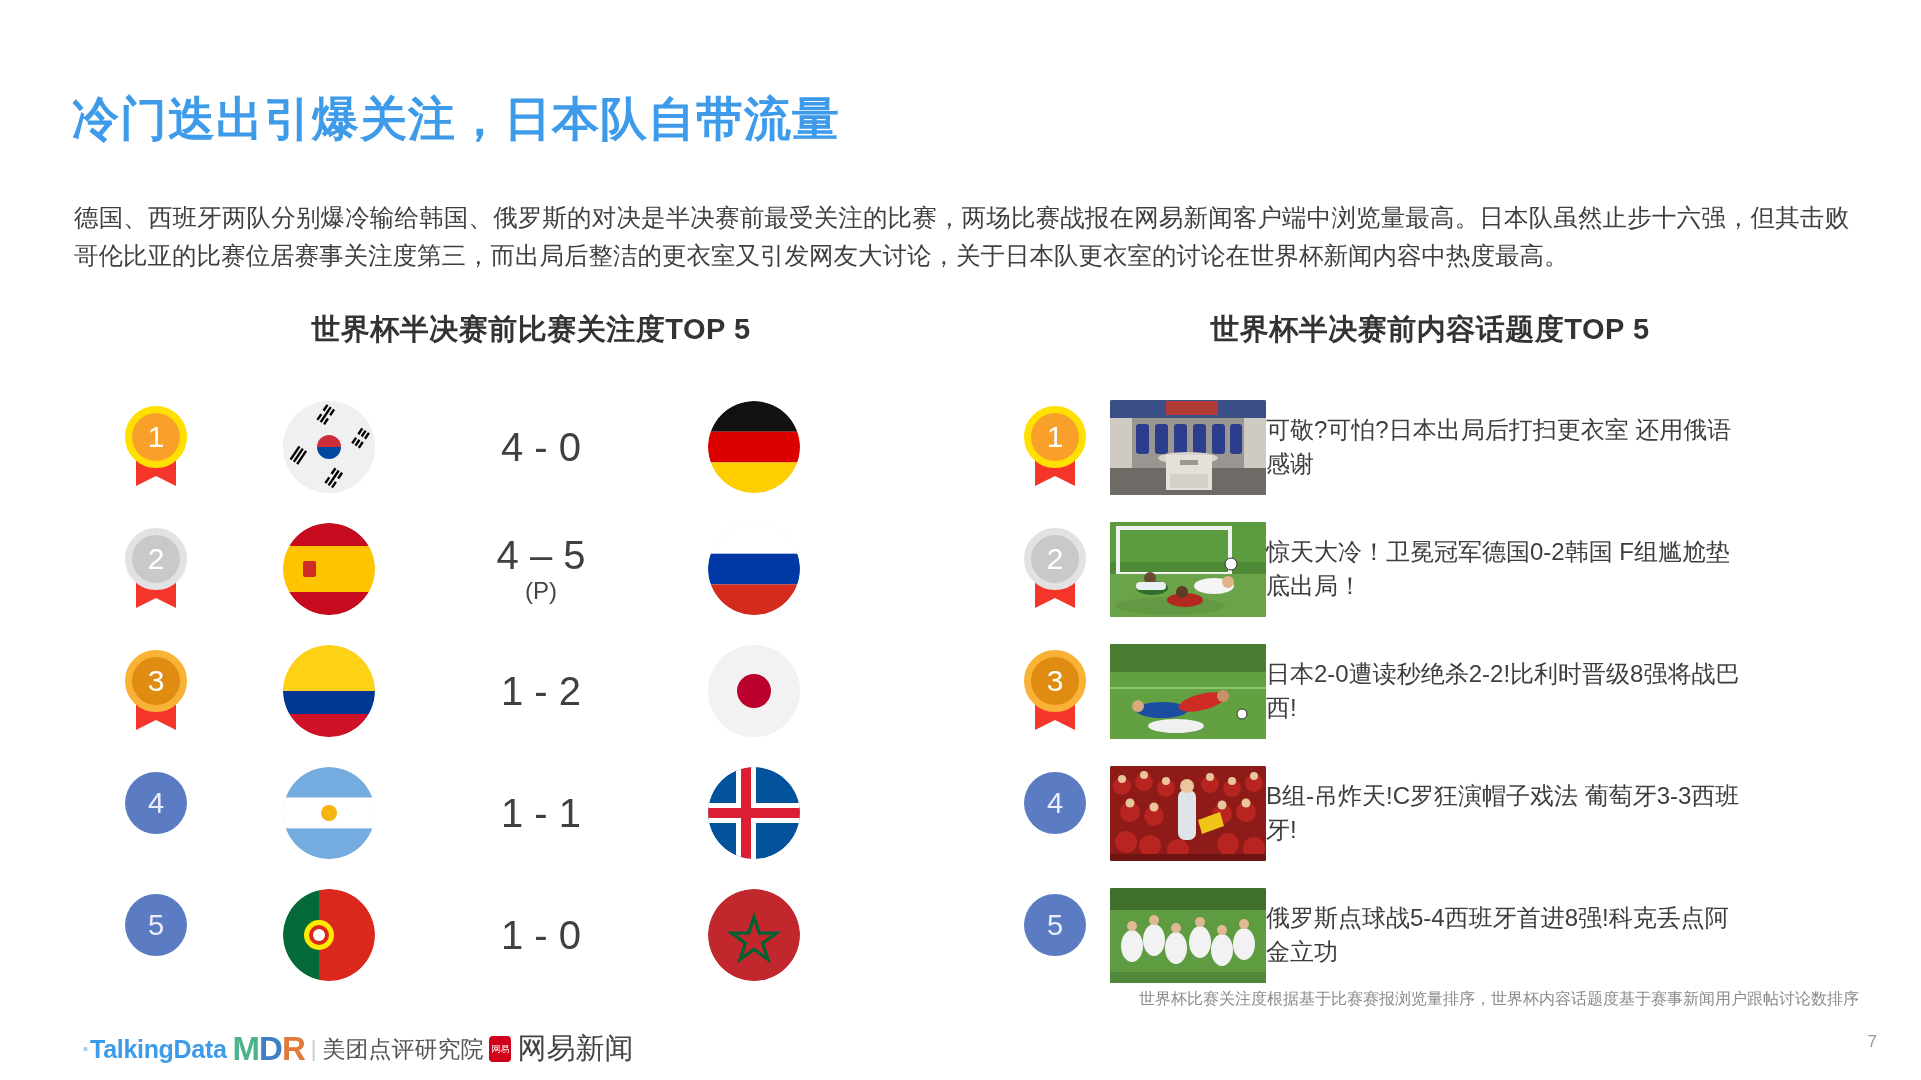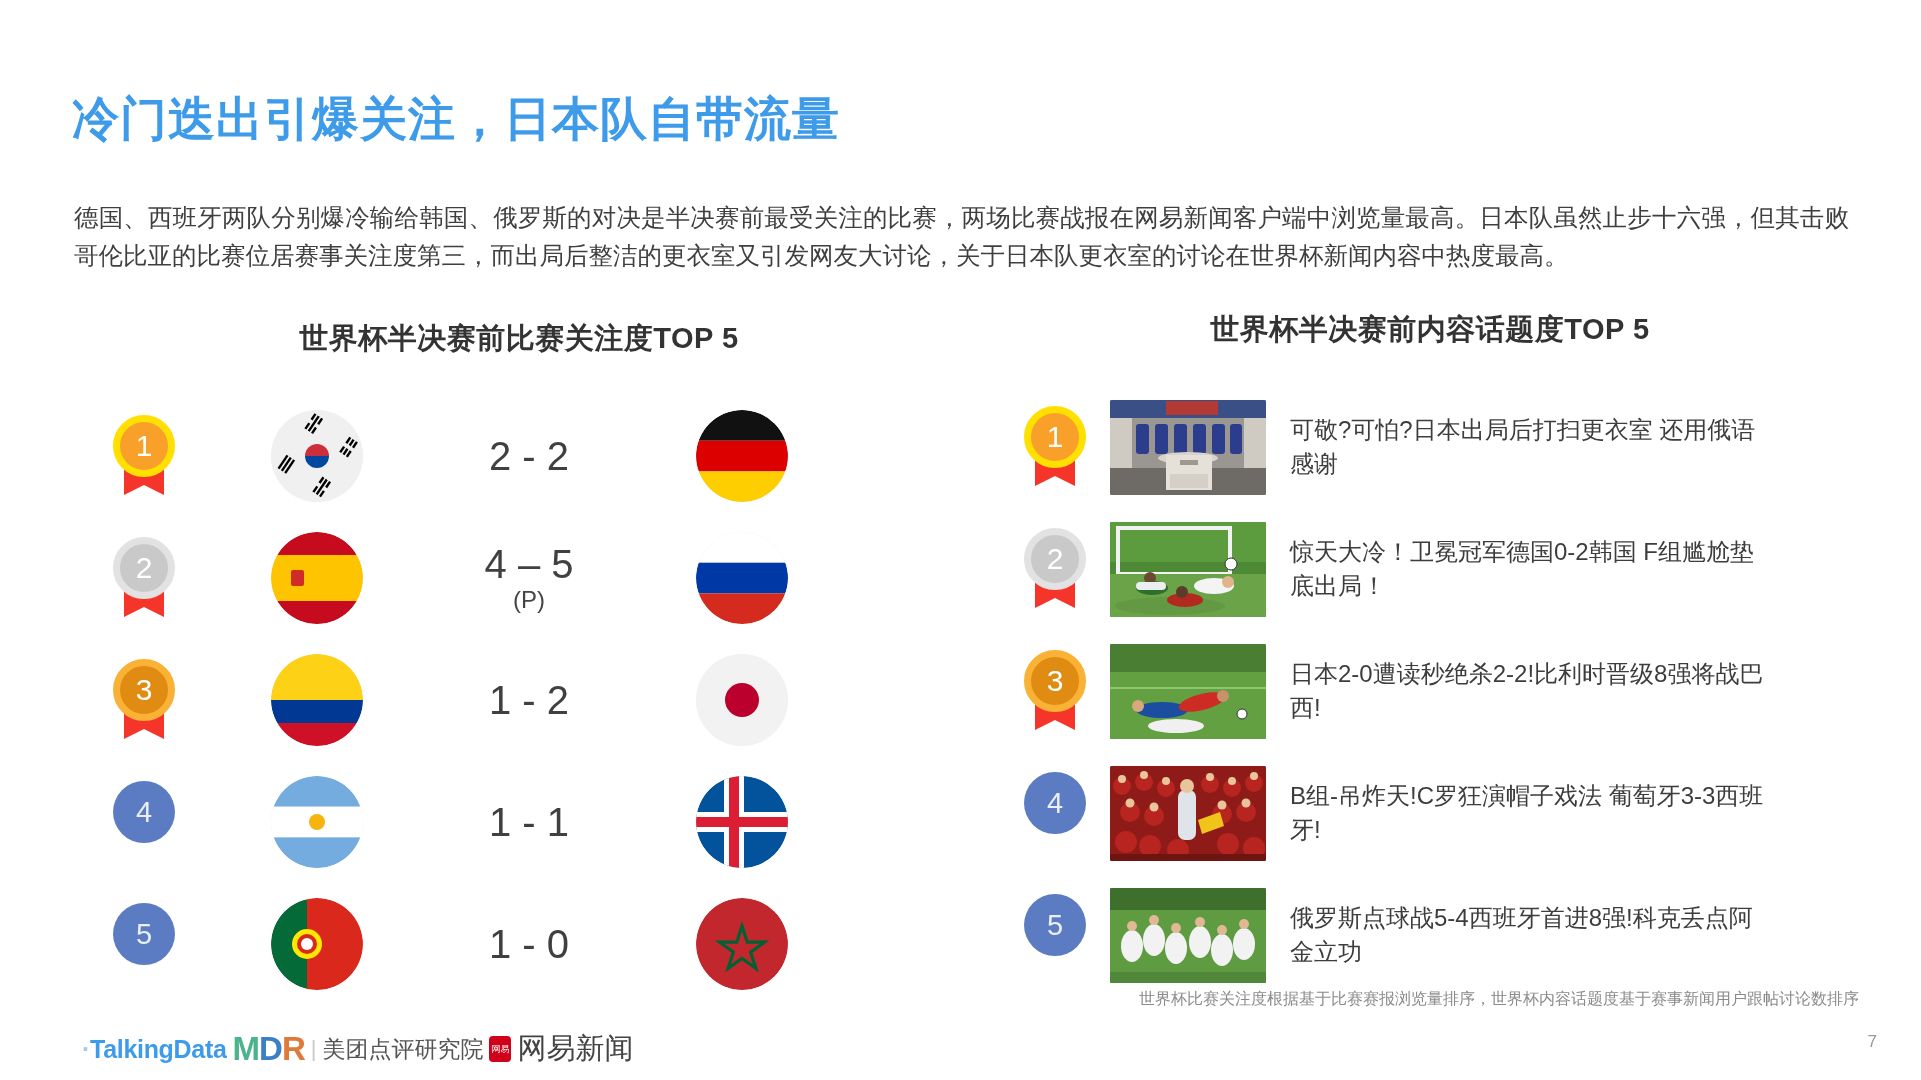--- a/index.html
+++ b/index.html
@@ -21,21 +21,21 @@
     white-space:nowrap;
   }
   .lede{
     position:absolute;left:74px;top:174px;width:1775px;
     font-size:24.5px;line-height:38px;color:#3f3f3f;
     text-align:justify;
   }
 
   
   .col{position:absolute;top:310px;}
-  .col-left{left:84px;width:870px;margin-top:9px;}
+  .col-left{left:96px;width:870px;}
   .col-right{left:1000px;width:860px;}
 
   .sec-title{
     font-size:29px;font-weight:bold;color:#333;
     text-align:center;margin:0 0 36px 0;letter-spacing:0.5px;
   }
 
   
   .medal{position:relative;width:62px;height:82px;flex:0 0 62px;}
   .medal .disc{
@@ -73,21 +73,21 @@
 
   
   .news-row{display:flex;align-items:center;height:122px;}
   .news-row .badge-cell{width:110px;display:flex;justify-content:center;}
   .thumb{
     width:156px;height:95px;flex:0 0 156px;border-radius:2px;
     overflow:hidden;position:relative;background:#2b3a2b;
   }
   .thumb svg{display:block;width:156px;height:95px;}
   .news-text{
-    margin-left:24px;font-size:24px;line-height:34px;color:#3d3d3d;
+    font-size:24px;line-height:34px;color:#3d3d3d;
     max-width:480px;
   }
 
   
   .footnote{
     position:absolute;right:62px;top:986px;text-align:right;
     font-size:16px;line-height:26px;color:#8a8a8a;
   }
   .pagenum{
     position:absolute;right:44px;top:1032px;font-size:17px;color:#9a9a9a;
@@ -152,21 +152,21 @@
                 <rect x="73" y="62" width="7" height="2.4"></rect>
               <rect x="62" y="66" width="7" height="2.4"></rect>
                 <rect x="73" y="66" width="7" height="2.4"></rect>
               <rect x="62" y="70" width="7" height="2.4"></rect>
                 <rect x="73" y="70" width="7" height="2.4"></rect>
             </g>
           </svg>
         </div>
       </div>
       <div class="score-cell">
-        <span>2 - 2</span>
+        <span>4 - 0</span>
       </div>
       <div class="flag-cell">
         <div class="flag">
           <svg viewBox="0 0 92 92">
               <clipPath id="c1">
                 <circle cx="46" cy="46" r="46"></circle>
               </clipPath>
             <g clip-path="url(#c1)">
                 <rect width="92" height="30.7" y="0" fill="#111"></rect>
                 <rect width="92" height="30.7" y="30.7" fill="#d00"></rect>

